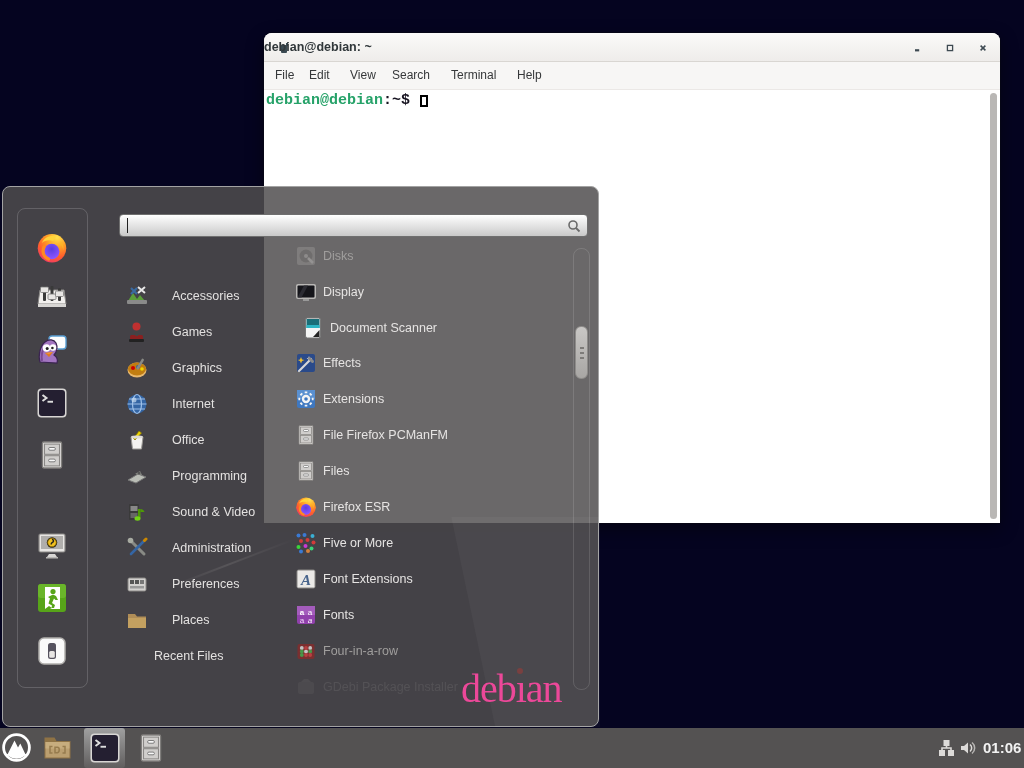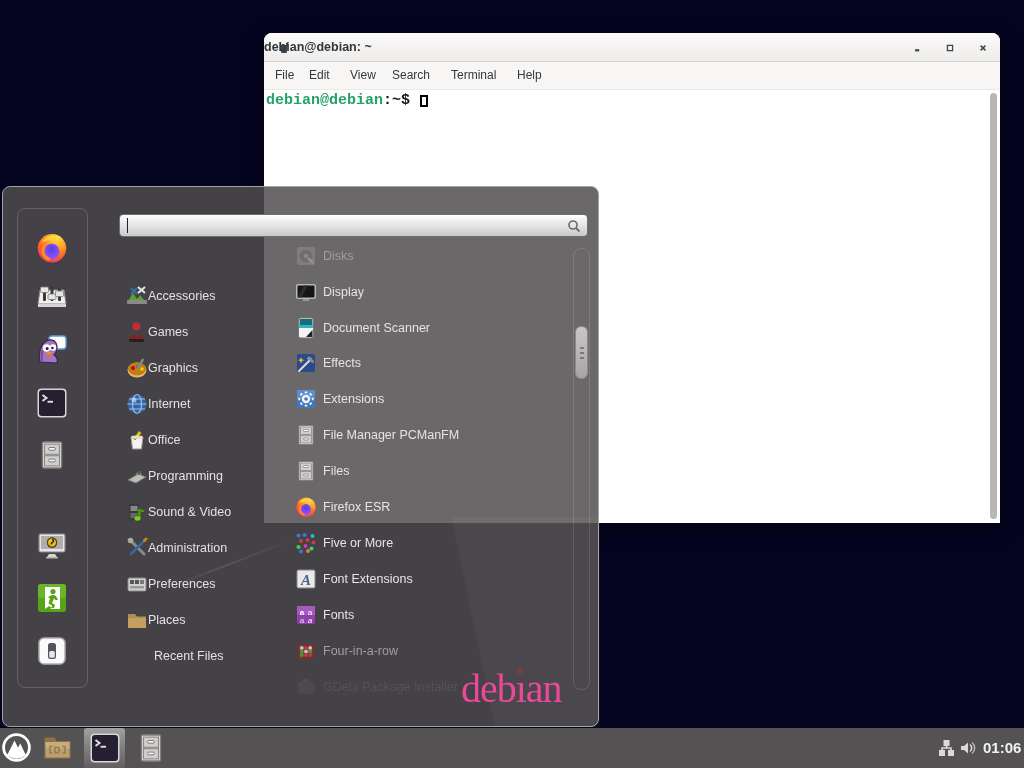--- a/index.html
+++ b/index.html
@@ -24,21 +24,21 @@
 #menu{left:2px;top:186px;width:597px;height:541px;background:rgba(80,78,79,.85);
   border:1px solid #a3a3a3;border-radius:8px}
 #sidebox{left:14px;top:21px;width:71px;height:480px;border:1px solid rgba(255,255,255,.17);border-radius:8px}
 #search{left:116px;top:27px;width:469px;height:23px;border-radius:4px;
   background:linear-gradient(#ffffff,#c9c9c9);border:1px solid #6f6f6f}
 #scur{left:7px;top:3px;width:1px;height:15px;background:#222}
 #allapps{left:114px;top:61px;width:131px;height:31px;background:rgba(255,255,255,.07);
   border:1px solid rgba(255,255,255,.28);border-radius:5px}
 #allapps span{position:absolute;left:12px;top:7px;font-size:12.5px;color:#f2f2f2}
 .cat{height:24px;display:flex;align-items:center}
-.cat span{margin-left:0;font-size:12.5px;color:#e3e1e0;white-space:nowrap}
+.cat span{margin-left:24px;font-size:12.5px;color:#e3e1e0;white-space:nowrap}
 .app{height:24px;display:flex;align-items:center}
 .app span{margin-left:6px;font-size:12.5px;color:#e6e4e3;white-space:nowrap}
 .dim span{color:#a09e9d}
 #trough{left:570px;top:61px;width:17px;height:442px;border:1px solid rgba(255,255,255,.13);border-radius:8px}
 #thumb{left:572px;top:139px;width:13px;height:53px;border-radius:6px;
   background:linear-gradient(#c9c7c5,#a8a6a4);border:1px solid #8e8c8a}
 .grip{left:4px;width:4px;height:2px;background:#7d7b79}
 #wmark{left:458px;top:478px;font-family:"Liberation Serif",serif;font-size:40px;color:#ec4899;letter-spacing:-1px}
 #wmarkdot{left:514px;top:481px;width:6px;height:6px;border-radius:50%;background:#7a4040}
 </style></head><body>
@@ -266,21 +266,21 @@
     </div>
 <div class="app abs" style="left:292px;top:93px">
 <svg class="abs" style="position:static" width="22" height="22" viewBox="0 0 22 22">
         <rect x="1" y="3" width="20" height="15" rx="2" fill="#b9b7b5"></rect>
         <rect x="2.5" y="4.5" width="17" height="12" rx="1" fill="#15151a"></rect>
         <path d="M2.5 16.5 L9 4.5 L13 4.5 L6.5 16.5 Z" fill="#2c2c33"></path>
         <rect x="8" y="18" width="6" height="2" fill="#999"></rect>
       </svg>
 <span>Display</span>
     </div>
-<div class="app abs" style="left:292px;top:129px">
+<div class="app abs" style="left:299px;top:129px">
 <svg class="abs" style="position:static" width="22" height="22" viewBox="0 0 22 22">
         <rect x="3.5" y="1" width="15" height="20" rx="2" fill="#f4f4f4" stroke="#777" stroke-width="1"></rect>
         <rect x="4.5" y="2" width="13" height="9" fill="#1a6e78"></rect>
         <rect x="4.5" y="8" width="13" height="3" fill="#2db6c4"></rect>
         <path d="M11 20 L17.5 13 L17.5 20 Z" fill="#222"></path>
       </svg>
 <span>Document Scanner</span>
     </div>
 <div class="app abs" style="left:292px;top:164px">
 <svg class="abs" style="position:static" width="22" height="22" viewBox="0 0 22 22">
@@ -309,21 +309,21 @@
 <span>Extensions</span>
     </div>
 <div class="app abs" style="left:292px;top:236px">
 <svg class="abs" style="position:static" width="22" height="22" viewBox="0 0 22 22">
         <rect x="4" y="1.5" width="14" height="19" rx="1" fill="#e6e4e2" stroke="#807e7c" stroke-width="1"></rect>
         <rect x="5.5" y="3" width="11" height="7.5" fill="#d0cecc" stroke="#8a8886" stroke-width=".8"></rect>
         <rect x="5.5" y="11.5" width="11" height="7.5" fill="#d0cecc" stroke="#8a8886" stroke-width=".8"></rect>
         <rect x="8.5" y="5.5" width="5" height="2" rx="1" fill="#f8f8f8" stroke="#777" stroke-width=".7"></rect>
         <rect x="8.5" y="14" width="5" height="2" rx="1" fill="#f8f8f8" stroke="#777" stroke-width=".7"></rect>
       </svg>
-<span>File Manager PCManFM</span>
+<span>File Firefox PCManFM</span>
     </div>
 <div class="app abs" style="left:292px;top:272px">
 <svg class="abs" style="position:static" width="22" height="22" viewBox="0 0 22 22">
         <rect x="4" y="1.5" width="14" height="19" rx="1" fill="#e6e4e2" stroke="#807e7c" stroke-width="1"></rect>
         <rect x="5.5" y="3" width="11" height="7.5" fill="#d0cecc" stroke="#8a8886" stroke-width=".8"></rect>
         <rect x="5.5" y="11.5" width="11" height="7.5" fill="#d0cecc" stroke="#8a8886" stroke-width=".8"></rect>
         <rect x="8.5" y="5.5" width="5" height="2" rx="1" fill="#f8f8f8" stroke="#777" stroke-width=".7"></rect>
         <rect x="8.5" y="14" width="5" height="2" rx="1" fill="#f8f8f8" stroke="#777" stroke-width=".7"></rect>
       </svg>
 <span>Files</span>

